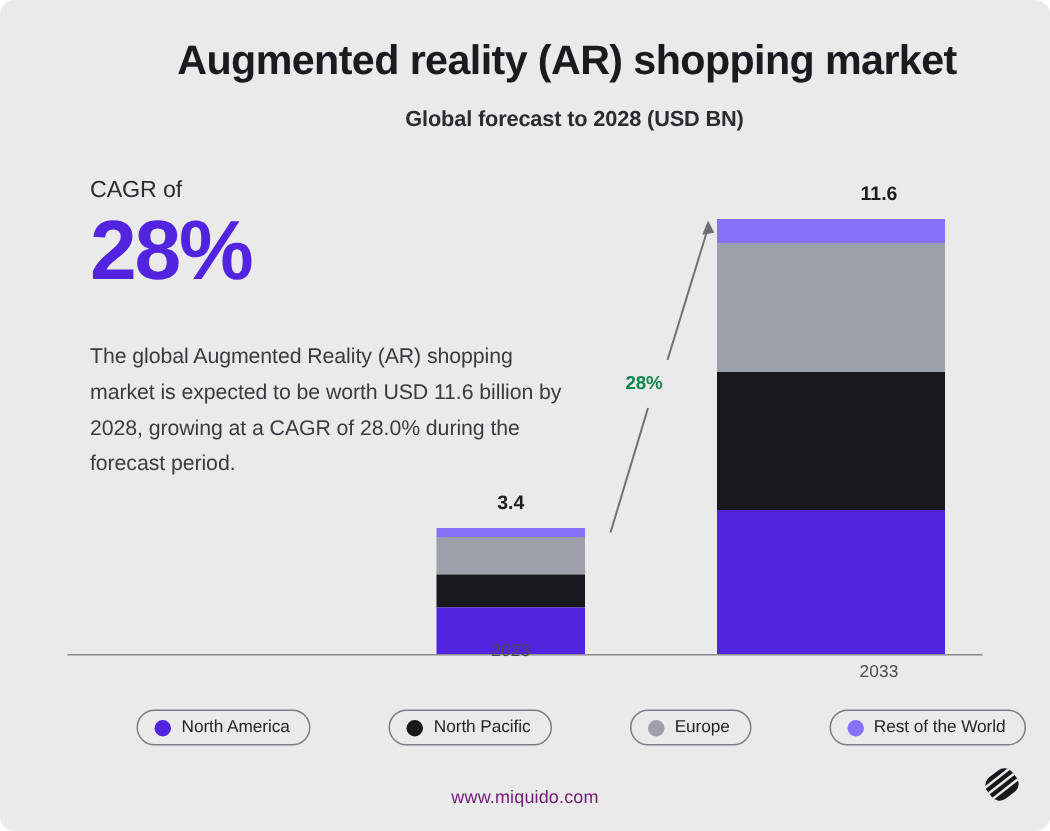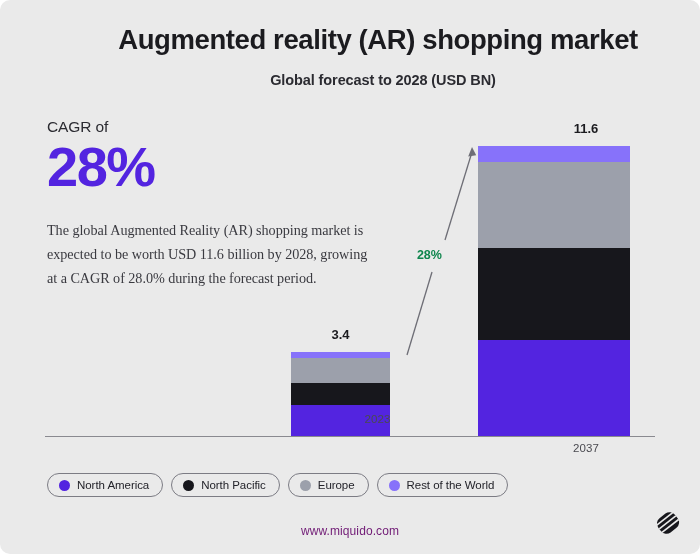--- a/index.html
+++ b/index.html
@@ -45,46 +45,45 @@
     font-size: 14.5px;
     font-weight: bold;
     color: #2B2B31;
     letter-spacing: -0.1px;
     padding-left: 33px;
   }
 
   
   #cagr-block {
     position: absolute;
-    left: 47px;
+    left: 60px;
     top: 118px;
     width: 330px;
   }
   #cagr-label {
     font-size: 15.5px;
     color: #2B2B31;
     letter-spacing: -0.1px;
     margin: 0 0 2px 0;
   }
   #cagr-value {
     font-size: 56px;
     font-weight: bold;
     color: #5324E0;
     line-height: 1.05;
     letter-spacing: -1.5px;
     margin: 0;
   }
   #description {
-    margin: 22px 0 0 0;
+    margin: 30px 0 0 0;
     font-size: 14.2px;
     line-height: 1.68;
     color: #3A3A40;
     letter-spacing: -0.05px;
     width: 325px;
-    font-family: Liberation Serif, serif;
   }
 
   
   #chart {
     position: absolute;
     left: 0;
     top: 0;
     width: 700px;
     height: 554px;
     pointer-events: none;
@@ -136,20 +135,21 @@
     align-items: center;
   }
   .legend-item {
     display: flex;
     align-items: center;
     gap: 7px;
     border: 1px solid #7C7C84;
     border-radius: 14px;
     padding: 5px 13px 5px 11px;
     background: transparent;
+    margin-left: 44px;
   }
   .legend-dot {
     width: 11px;
     height: 11px;
     border-radius: 50%;
     flex: 0 0 auto;
   }
   .legend-label {
     font-size: 11.5px;
     color: #23232A;
@@ -194,30 +194,30 @@
 
     <div id="axis-line"></div>
 
 
     <div class="bar-group" style="left:291px; top:352px; width:99px; height:84px;">
       <div class="bar-value">3.4</div>
       <div class="bar-seg" style="top:0px; height:6px; background:#8772FA;"></div>
       <div class="bar-seg" style="top:6px; height:25px; background:#9CA0AB;"></div>
       <div class="bar-seg" style="top:31px; height:22px; background:#17171C;"></div>
       <div class="bar-seg" style="top:53px; height:31px; background:#5324E0;"></div>
-      <div class="bar-cat" style="top:61px;padding-left:37px;">2023</div>
+      <div class="bar-cat" style="top:76px;">2023</div>
     </div>
 
     <div class="bar-group" style="left:478px; top:146px; width:120px; height:290px;padding-left:32px;">
       <div class="bar-value">11.6</div>
       <div class="bar-seg" style="top:0px; height:16px; background:#8772FA;"></div>
       <div class="bar-seg" style="top:16px; height:86px; background:#9CA0AB;"></div>
       <div class="bar-seg" style="top:102px; height:92px; background:#17171C;"></div>
       <div class="bar-seg" style="top:194px; height:96px; background:#5324E0;"></div>
-      <div class="bar-cat" style="top:296px;">2037</div>
+      <div class="bar-cat" style="top:296px;">2033</div>
     </div>
 
     <svg width="700" height="554" style="position:absolute; left:0; top:0;">
       <line x1="407" y1="355" x2="432" y2="272" stroke="#6E6E76" stroke-width="1.3"></line>
       <line x1="445" y1="240" x2="472" y2="152" stroke="#6E6E76" stroke-width="1.3"></line>
       <polygon points="472,147 468.2,156.5 476.2,155.2" fill="#6E6E76"></polygon>
     </svg>
 
     <div id="cagr-arrow-label">28%</div>
   </div>

